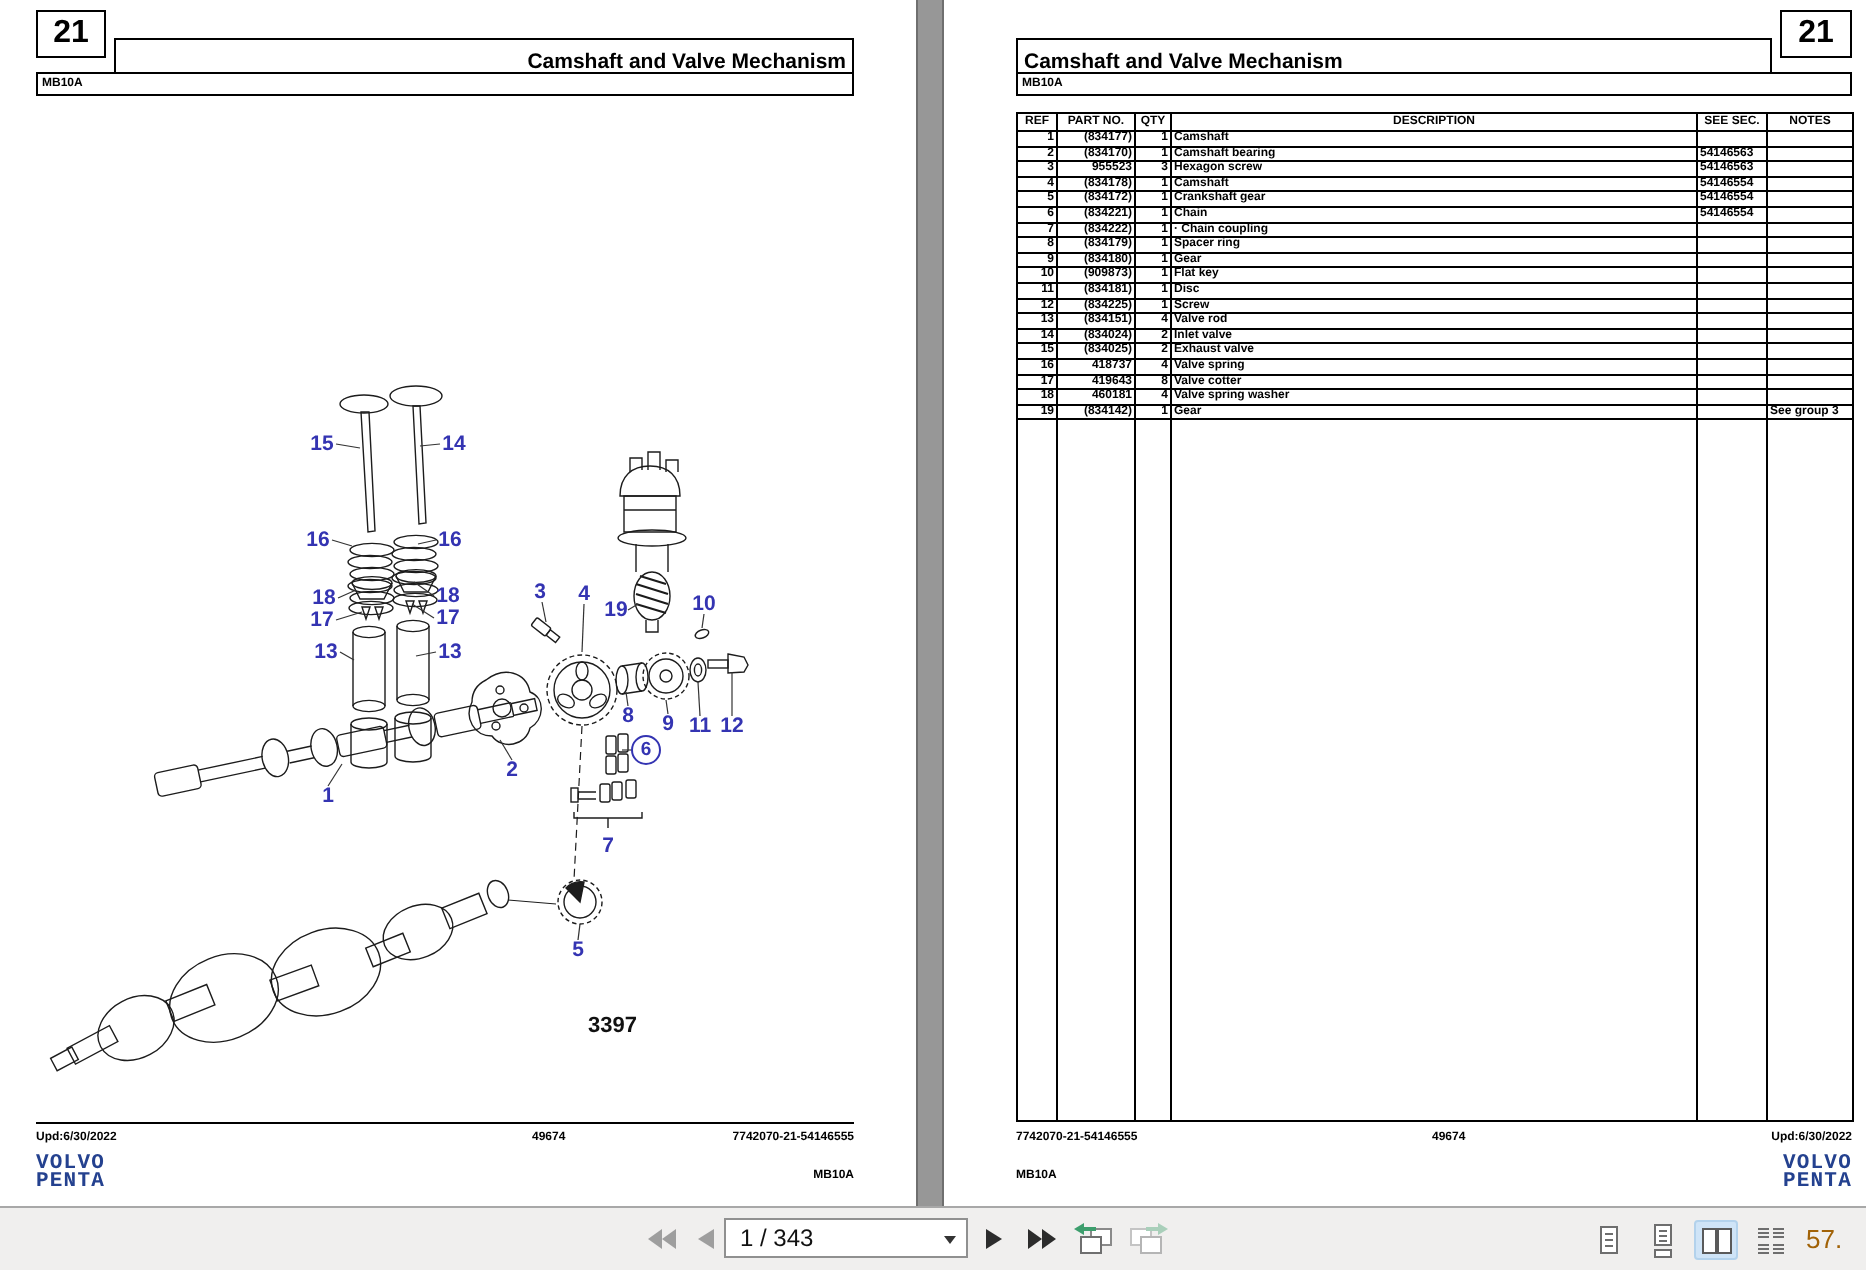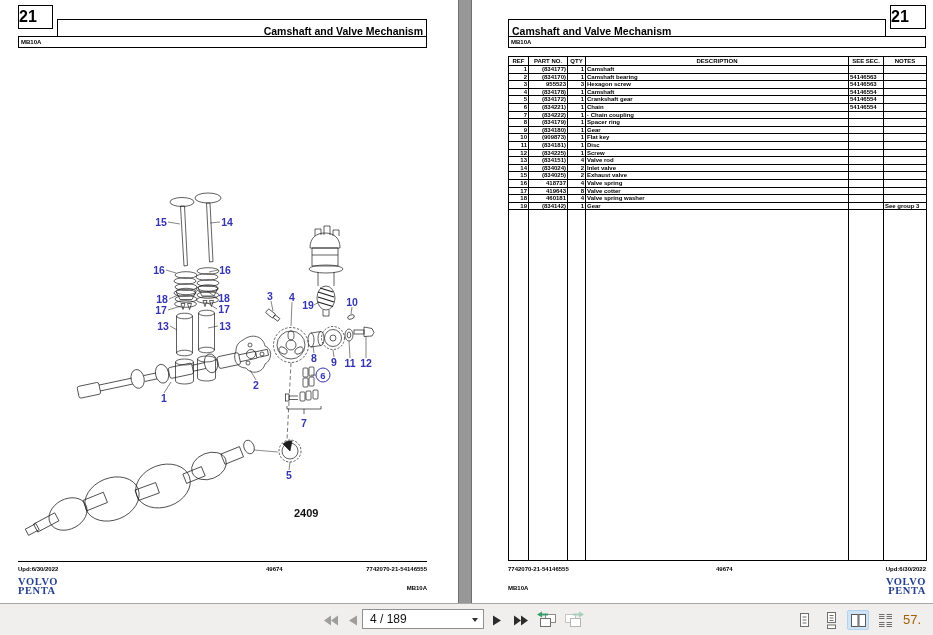--- a/index.html
+++ b/index.html
@@ -6,38 +6,38 @@
   .viewer{position:relative;width:933px;height:635px;background:#8f8f8f;overflow:hidden;
           font-family:"Liberation Sans",sans-serif;}
   .page{position:absolute;top:0;height:603px;background:#ffffff;}
   .left-page{left:0;width:458px;}
   .right-page{left:472px;width:461px;}
   .page-gap{position:absolute;left:458px;top:0;width:14px;height:603px;background:#979797;
             border-left:1px solid #6f6f6f;border-right:1px solid #6f6f6f;box-sizing:border-box;}
 
   
   .box{position:absolute;border:1.6px solid #000;box-sizing:border-box;background:#fff;}
-  .numbox{font-weight:bold;font-size:16px;display:flex;align-items:center;}
+  .numbox{font-weight:bold;font-size:16px;display:flex;align-items:center;justify-content:center;}
   .titlebox{font-weight:bold;font-size:10.5px;display:flex;align-items:center;margin-top:14px;}
   .t-right{justify-content:flex-end;padding-right:3px;}
   .t-left{justify-content:flex-start;padding-left:3px;}
   .modelbox{border-width:1.2px;font-weight:bold;font-size:6px;display:flex;align-items:center;padding-left:2px;}
 
   
   svg.diagram{position:absolute;left:0;top:0;}
   .co{position:absolute;transform:translate(-50%,-50%);font-weight:bold;font-size:10.5px;color:#3434b2;white-space:nowrap;}
   .co.circ{border:1.3px solid #3434b2;border-radius:50%;width:13px;height:13px;
            display:flex;align-items:center;justify-content:center;font-size:9.5px;}
   .fig-num{position:absolute;font-weight:600;font-size:11px;color:#111;}
 
   
   .f-rule{position:absolute;height:1.2px;background:#000;}
   .f-line1{position:absolute;top:566px;height:8px;font-weight:bold;font-size:6px;color:#000;}
   .f-line1 span{position:absolute;top:0;white-space:nowrap;}
-  .brand{position:absolute;top:578px;font-family:Liberation Serif, serif;font-weight:bold;
+  .brand{position:absolute;top:578px;font-family:Liberation Mono, monospace;font-weight:bold;
          font-size:10.5px;line-height:8.5px;color:#24418f;letter-spacing:0.6px;white-space:nowrap;}
   .f-model{position:absolute;top:585px;font-weight:bold;font-size:6px;}
 
   
   table.parts{position:absolute;left:36px;top:56px;width:418px;height:505px;border-collapse:collapse;
               table-layout:fixed;border:1.5px solid #000;}
   table.parts th{border:1.4px solid #000;font-size:6px;font-weight:bold;padding:0;height:8px;
                  text-align:center;overflow:hidden;white-space:nowrap;}
   table.parts td{border:1px solid #000;font-size:6px;font-weight:bold;padding:0 1px;height:6.6px;
                  line-height:6.6px;overflow:hidden;white-space:nowrap;vertical-align:top;}
@@ -246,21 +246,21 @@
     <span class="co" style="left:314px;top:358px;">8</span>
     <span class="co" style="left:334px;top:362px;">9</span>
     <span class="co" style="left:350px;top:363px;">11</span>
     <span class="co" style="left:366px;top:363px;">12</span>
     <span class="co" style="left:256px;top:385px;">2</span>
     <span class="co" style="left:164px;top:398px;">1</span>
     <span class="co circ" style="left:323px;top:375px;">6</span>
     <span class="co" style="left:304px;top:423px;">7</span>
     <span class="co" style="left:289px;top:475px;">5</span>
 
-    <div class="fig-num" style="left:294px;top:507px;">2409</div>
+    <div class="fig-num" style="left:294px;top:507px;">3397</div>
 
     <div class="f-rule" style="left:18px;top:561px;width:409px;"></div>
     <div class="f-line1" style="left:18px;width:409px;">
       <span style="left:0;">Upd:6/30/2022</span>
       <span style="left:248px;">49674</span>
       <span style="right:0;">7742070-21-54146555</span>
     </div>
     <div class="brand" style="left:18px;">
       <span>VOLVO</span><br>
       <span>PENTA</span>
@@ -482,21 +482,21 @@
         <polygon points="9,6.5 16,1.5 16,11.5" fill="#9e9e9e"></polygon>
         <polygon points="2,6.5 9,1.5 9,11.5" fill="#9e9e9e"></polygon>
       </svg>
     </span>
     <span class="tbtn" style="left:347px;top:9px;">
       <svg width="11" height="13">
         <polygon points="2,6.5 10,1.5 10,11.5" fill="#9e9e9e"></polygon>
       </svg>
     </span>
     <div class="pagebox">
-      <span>4 / 189</span>
+      <span>1 / 343</span>
       <span class="caret"></span>
     </div>
     <span class="tbtn" style="left:492px;top:9px;">
       <svg width="11" height="13">
         <polygon points="9,6.5 1,1.5 1,11.5" fill="#2c2c2c"></polygon>
       </svg>
     </span>
     <span class="tbtn" style="left:513px;top:9px;">
       <svg width="17" height="13">
         <polygon points="8,6.5 1,1.5 1,11.5" fill="#2c2c2c"></polygon>

